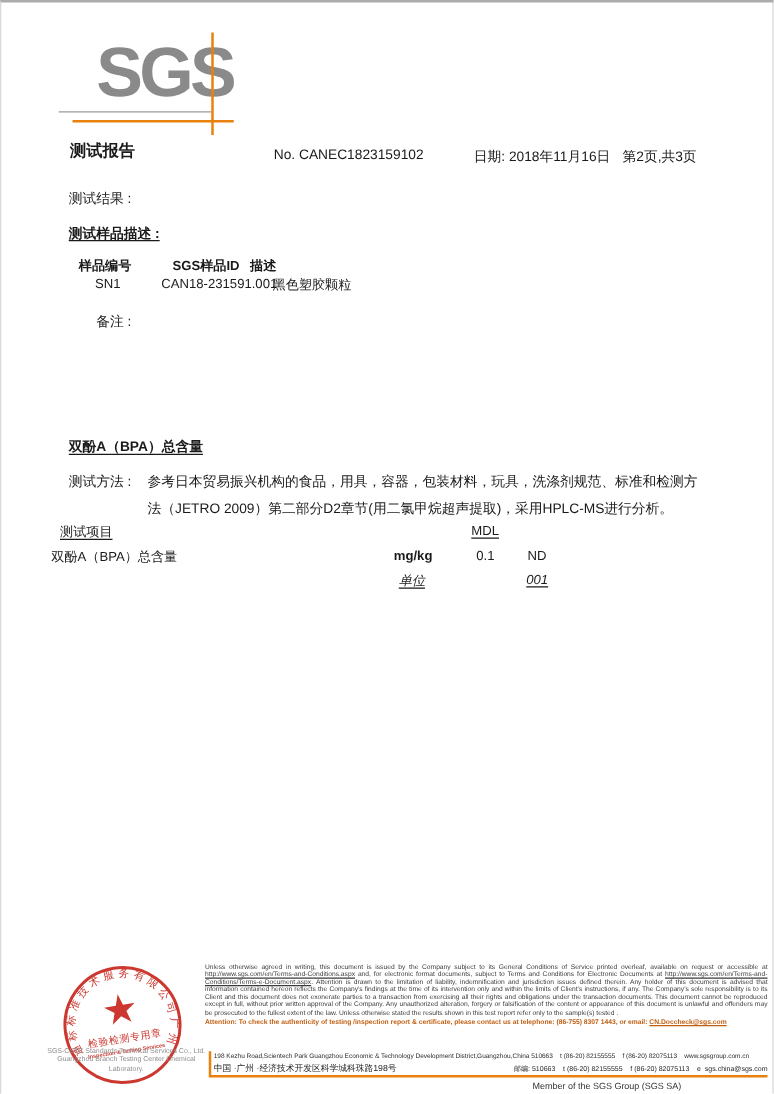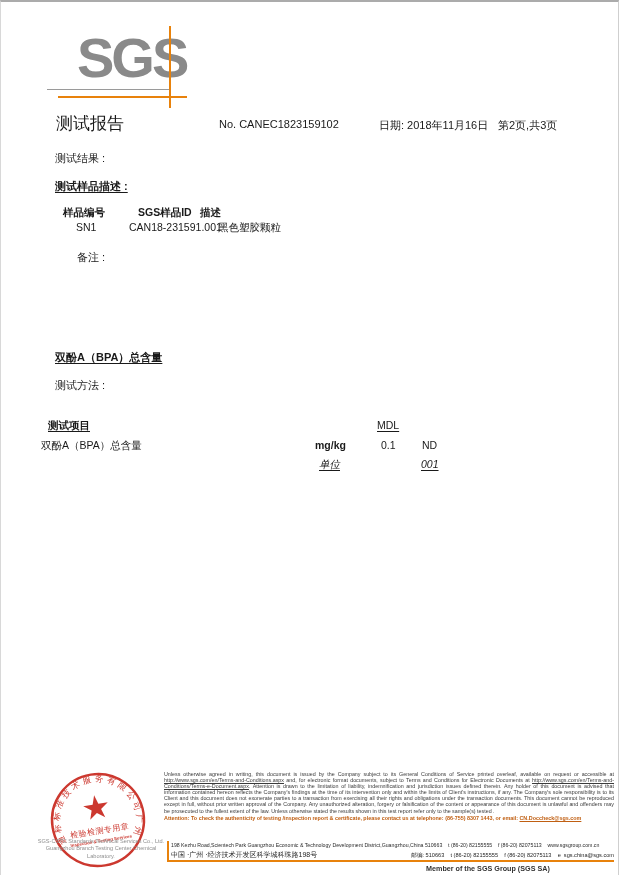--- a/index.html
+++ b/index.html
@@ -9,21 +9,21 @@
         box-sizing:border-box;}
   .abs{position:absolute;}
 
   
   .logo-text{position:absolute;left:76px;top:28px;font-size:56px;font-weight:800;
              color:#8a8a8a;letter-spacing:-3px;line-height:1;}
   .logo-gray-rule{position:absolute;left:46px;top:87px;width:122px;height:1px;background:#9a9a9a;}
   .logo-orange-v{position:absolute;left:168px;top:24px;width:2px;height:82px;background:#e8820c;}
   .logo-orange-h{position:absolute;left:57px;top:94px;width:129px;height:2px;background:#e8820c;}
 
-  .doc-title{font-size:17px;font-weight:normal;}
+  .doc-title{font-size:13px;font-weight:bold;}
   .t11{font-size:11px;}
   .t105{font-size:10.5px;}
   .bold{font-weight:bold;}
   .ital{font-style:italic;margin-top:39px;}
   .und{text-decoration:underline;text-underline-offset:2px;}
   .notes div{line-height:18.8px;}
   .method-text{width:447px;line-height:20.5px;}
 
   
   .legal-wrap{left:163px;top:769px;width:450px;}
@@ -33,21 +33,21 @@
   .attention .u{text-decoration:underline;}
   .company-block{left:30px;top:836px;width:140px;text-align:center;color:#8f8f8f;
                  font-size:5.6px;line-height:7.4px;}
   .addr1{left:170px;top:840px;width:443px;font-size:5.2px;color:#2b2b2b;white-space:pre;}
   .addr2{left:170px;top:848px;width:443px;display:flex;justify-content:space-between;
          align-items:baseline;color:#1f1f1f;}
   .addr2 .cn{font-size:7px;}
   .addr2 .rest{font-size:5.6px;white-space:pre;}
   .v-orange{left:166px;top:839px;width:2px;height:19px;background:#e8820c;}
   .h-orange{left:166px;top:858px;width:447px;height:2px;background:#e8820c;}
-  .member{left:425px;top:862px;font-size:7.2px;font-weight:bold;color:#333;}
+  .member{left:425px;top:862px;font-size:7.2px;font-weight:normal;color:#333;}
 
   .stamp{left:44px;top:768px;width:106px;height:100px;transform:rotate(-9deg);opacity:.92;}
 </style>
 </head>
 <body>
 
 <div class="page">
 
   <div>
     <span class="logo-text">SGS</span>
@@ -68,22 +68,23 @@
   <span class="abs t105 bold" style="left:137px;top:204px;">SGS样品ID</span>
   <span class="abs t105 bold" style="left:199px;top:204px;">描述</span>
   <span class="abs t105" style="left:75px;top:219px;">SN1</span>
   <span class="abs t105" style="left:128px;top:219px;">CAN18-231591.001</span>
   <span class="abs t105" style="left:217px;top:219px;">黑色塑胶颗粒</span>
 
   <span class="abs t11" style="left:54px;top:248px;margin-left:22px;">备注 :</span>
 
   <span class="abs t11 bold und" style="left:54px;top:348px;">双酚A（BPA）总含量</span>
   <span class="abs t11" style="left:54px;top:376px;">测试方法 :</span>
+  <div class="abs t11 method-text" style="left:117px;top:374px;">参考日本贸易振兴机构的食品，用具，容器，包装材料，玩具，洗涤剂规范、标准和检测方法（JETRO 2009）第二部分D2章节(用二氯甲烷超声提取)，采用HPLC-MS进行分析。</div>
 
-  <span class="abs t105 und" style="left:47px;top:417px;font-weight:bold;">测试项目</span>
+  <span class="abs t105 und" style="left:47px;top:417px;">测试项目</span>
   <span class="abs t105 und ital" style="left:318px;top:417px;">单位</span>
   <span class="abs t105 und" style="left:376px;top:417px;">MDL</span>
   <span class="abs t105 und ital" style="left:420px;top:417px;">001</span>
   <span class="abs t105" style="left:40px;top:437px;">双酚A（BPA）总含量</span>
   <span class="abs t105" style="left:314px;top:437px;font-weight:bold;">mg/kg</span>
   <span class="abs t105" style="left:380px;top:437px;">0.1</span>
   <span class="abs t105" style="left:421px;top:437px;">ND</span>
 
   <svg class="abs stamp" viewBox="0 0 100 100">
     <circle cx="50" cy="50" r="46" fill="none" stroke="#c8281e" stroke-width="2.4"></circle>

